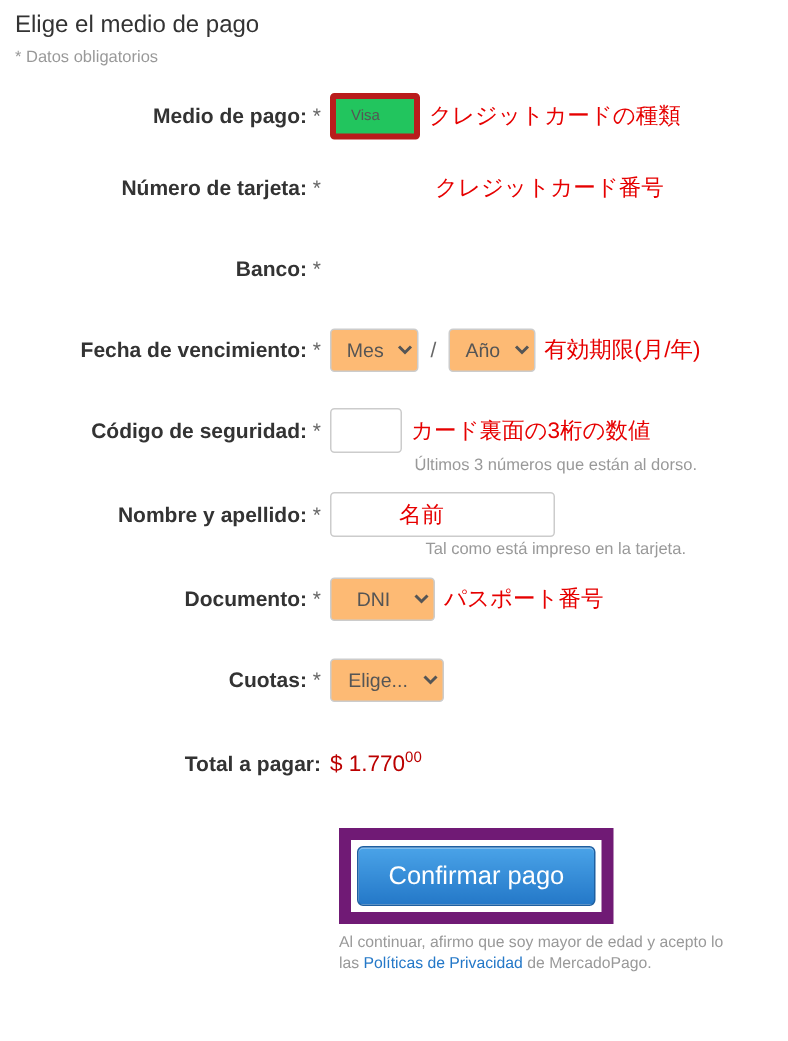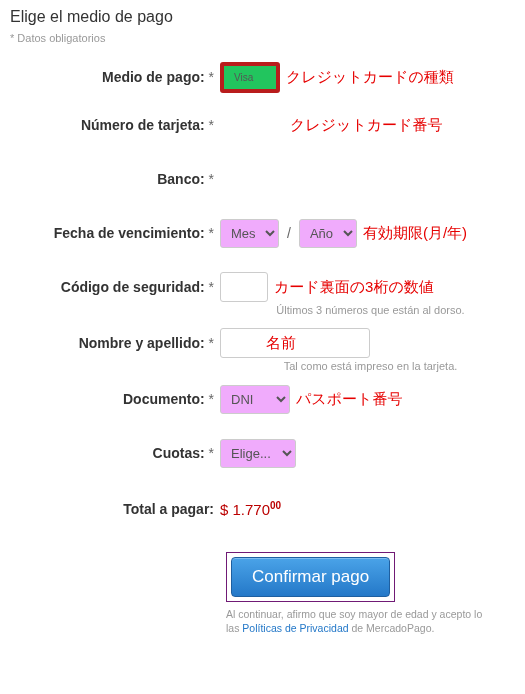--- a/index.html
+++ b/index.html
@@ -50,26 +50,27 @@
   .readonly-box {
     background: #22c55e;
     border: 4px solid #b91c1c;
     border-radius: 3px;
     padding: 6px 10px;
     font-size: 10px;
     color: #555;
     min-width: 60px;
   }
   select.selectbox {
-    background: #f0abfc;
+    background: #fdba74;
     border: 1px solid #ccc;
     border-radius: 3px;
     padding: 5px 6px;
     font-size: 13px;
     color: #555;
+    text-align: center;
   }
   input.textbox {
     border: 1px solid #ccc;
     border-radius: 3px;
     padding: 6px 8px;
     font-size: 14px;
     background: #fff;
   }
   .hint {
     font-size: 11px;
@@ -84,27 +85,26 @@
     font-size: 15px;
     font-weight: normal;
   }
   .price {
     color: #b00;
     font-size: 15px;
   }
   .price sup {
     font-size: 10px;
     vertical-align: super;
-    font-weight: bold;
   }
   .submit-wrap {
     margin-left: 216px;
     margin-top: 16px;
     display: inline-block;
-    border: 1px solid #701a75;
+    border: 8px solid #701a75;
     padding: 4px;
   }
   .submit-btn {
     background: linear-gradient(#4aa3e8, #2478c8);
     border: 1px solid #1e5fa0;
     color: #fff;
     font-size: 17px;
     padding: 9px 20px;
     border-radius: 4px;
     cursor: pointer;

